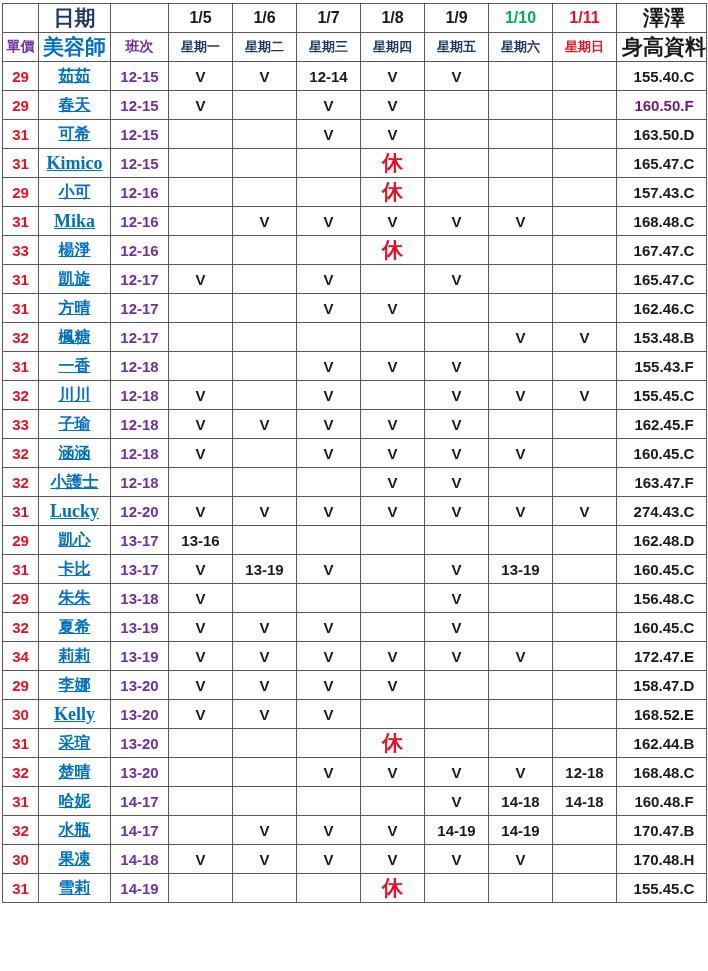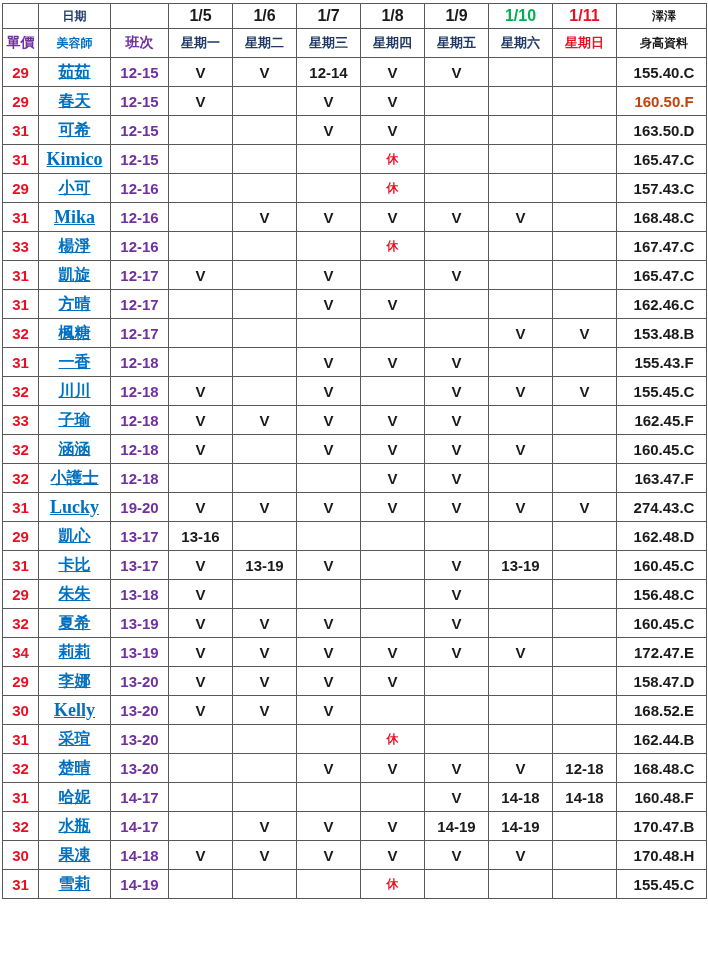--- a/index.html
+++ b/index.html
@@ -10,21 +10,21 @@
     border:1.5px solid #595959;
     text-align:center;vertical-align:middle;
     height:28px;padding:0;overflow:hidden;white-space:nowrap;
   }
   thead tr.r1 th{height:24px;}
   
   .t-navy{color:#1f3864}.t-blue{color:#0070c0}.t-purple{color:#7030a0}
   .t-red{color:#e81123}.t-green{color:#00b050}.t-black{color:#1a1a1a}
   
   .num{font-weight:700;font-size:15px;}
-  .cn{font-weight:700;font-size:12px;}
+  .cn{font-weight:700;font-size:21px;}
   .s13{font-size:13px}.s14{font-size:14px}.s16{font-size:16px}
   .name{font-weight:700;font-size:16px;color:#0070c0;text-decoration:underline;}
   .name.latin{font-family:"Liberation Serif","DejaVu Serif",serif;font-weight:700;font-size:18px;}
   .left{text-align:left;padding-left:5px !important;}
 </style>
 </head>
 <body>
 
 <div class="page">
   <table class="schedule">
@@ -87,21 +87,21 @@
           <td class="num" style="color: rgb(232, 17, 35);">29</td>
           <td class="name" style="color: rgb(0, 112, 192);">春天</td>
           <td class="num" style="color: rgb(112, 48, 160);">12-15</td>
           <td class="num" style="color: rgb(26, 26, 26);">V</td>
           <td class="num" style="color: rgb(26, 26, 26);"></td>
           <td class="num" style="color: rgb(26, 26, 26);">V</td>
           <td class="num" style="color: rgb(26, 26, 26);">V</td>
           <td class="num" style="color: rgb(26, 26, 26);"></td>
           <td class="num" style="color: rgb(26, 26, 26);"></td>
           <td class="num" style="color: rgb(26, 26, 26);"></td>
-          <td class="num left" style="color: #c2410c; margin-left: 38px;">160.50.F</td>
+          <td class="num left" style="color: #701a75; margin-left: 38px;">160.50.F</td>
         </tr>
         <tr>
           <td class="num" style="color: rgb(232, 17, 35);">31</td>
           <td class="name" style="color: rgb(0, 112, 192);">可希</td>
           <td class="num" style="color: rgb(112, 48, 160);">12-15</td>
           <td class="num" style="color: rgb(26, 26, 26);"></td>
           <td class="num" style="color: rgb(26, 26, 26);"></td>
           <td class="num" style="color: rgb(26, 26, 26);">V</td>
           <td class="num" style="color: rgb(26, 26, 26);">V</td>
           <td class="num" style="color: rgb(26, 26, 26);"></td>
@@ -261,21 +261,21 @@
           <td class="num" style="color: rgb(26, 26, 26);"></td>
           <td class="num" style="color: rgb(26, 26, 26);">V</td>
           <td class="num" style="color: rgb(26, 26, 26);">V</td>
           <td class="num" style="color: rgb(26, 26, 26);"></td>
           <td class="num" style="color: rgb(26, 26, 26);"></td>
           <td class="num left" style="color: rgb(26, 26, 26);">163.47.F</td>
         </tr>
         <tr>
           <td class="num" style="color: rgb(232, 17, 35);">31</td>
           <td class="name latin" style="color: rgb(0, 112, 192);">Lucky</td>
-          <td class="num" style="color: rgb(112, 48, 160);">19-20</td>
+          <td class="num" style="color: rgb(112, 48, 160);">12-20</td>
           <td class="num" style="color: rgb(26, 26, 26);">V</td>
           <td class="num" style="color: rgb(26, 26, 26);">V</td>
           <td class="num" style="color: rgb(26, 26, 26);">V</td>
           <td class="num" style="color: rgb(26, 26, 26);">V</td>
           <td class="num" style="color: rgb(26, 26, 26);">V</td>
           <td class="num" style="color: rgb(26, 26, 26);">V</td>
           <td class="num" style="color: rgb(26, 26, 26);">V</td>
           <td class="num left" style="color: rgb(26, 26, 26);">274.43.C</td>
         </tr>
         <tr>

